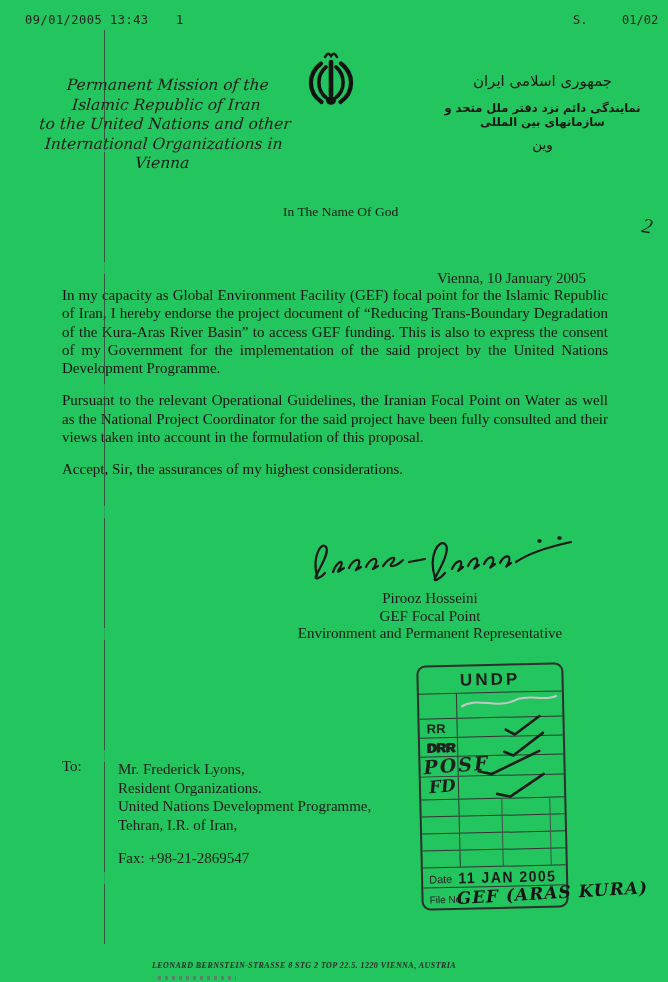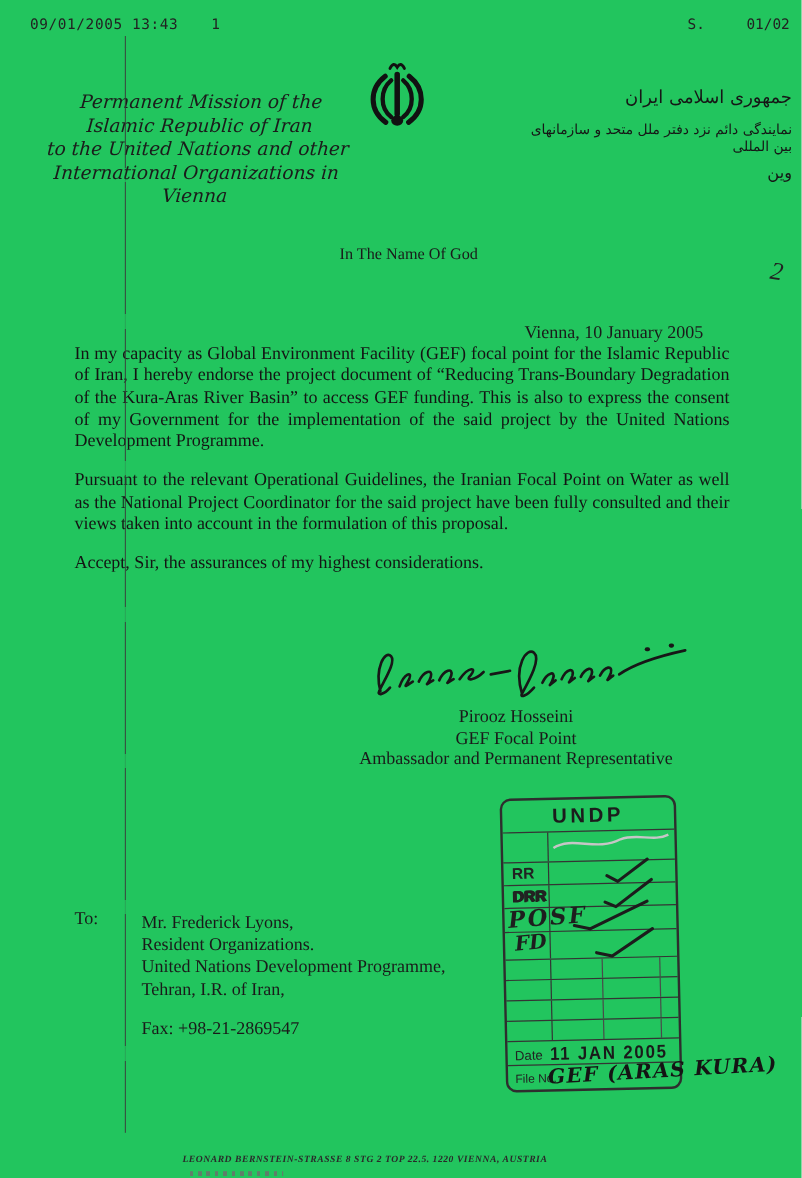--- a/index.html
+++ b/index.html
@@ -20,24 +20,24 @@
   
   .scanline { position:absolute; left:104px; top:30px; width:1.4px; height:914px;
     background:repeating-linear-gradient(to bottom,#3a3a3a 0 110px, rgba(58,58,58,.25) 110px 122px);
     opacity:.8; z-index:30; }
 
   
   .lh-en { position:absolute; left:20px; top:76px; width:290px; text-align:center;
     font-family:"DejaVu Serif", serif; font-style:italic; font-size:15.5px;
     line-height:19.5px; color:#1b1b1b; transform:skewX(-4deg); }
   .emblem { position:absolute; left:303px; top:50px; width:56px; height:62px; }
-  .lh-fa { position:absolute; left:425px; top:72px; width:235px; 
+  .lh-fa { position:absolute; left:425px; top:72px; width:235px; text-align:center;
     direction:rtl; font-family:"DejaVu Sans", sans-serif; color:#161616; }
   .fa1 { font-size:15px; }
-  .fa2 { font-size:11.5px; margin-top:11px; }
+  .fa2 { font-size:11.5px; margin-top:11px;font-weight:bold; }
   .fa3 { font-size:13.5px; margin-top:7px; }
 
   .invocation { position:absolute; left:283px; top:204px; font-size:13.5px; }
   .margin-mark { position:absolute; left:642px; top:214px; font-size:21px;
     font-style:italic; transform:rotate(9deg); color:#222; }
   .dateline { position:absolute; left:437px; top:270px; font-size:15px; }
 
   
   .letter-body { position:absolute; left:62px; top:286px; width:546px;
     font-size:15px; line-height:18.3px; text-align:justify; color:#141414; }
@@ -155,21 +155,21 @@
       <path d="M197 28 C201 20 208 19 206 26 C204 32 200 34 208 28"></path>
       <path d="M213 27 C226 18 245 12 268 7"></path>
       <path d="M236 6 l1 0" stroke-width="3.4"></path>
       <path d="M256 3 l1 0" stroke-width="3.4"></path>
     </g>
   </svg>
 
   <div class="sig-block">
     <div>Pirooz Hosseini</div>
     <div>GEF Focal Point</div>
-    <div>Ambassador and Permanent Representative</div>
+    <div>Environment and Permanent Representative</div>
   </div>
 
   <div class="stamp">
     <div class="stamp-header">UNDP</div>
     <div class="srow h25">
       <div class="cl"></div>
         <div></div>
     </div>
     <div class="srow h19">
       <div class="cl"><span class="lbl-print">RR</span></div>

